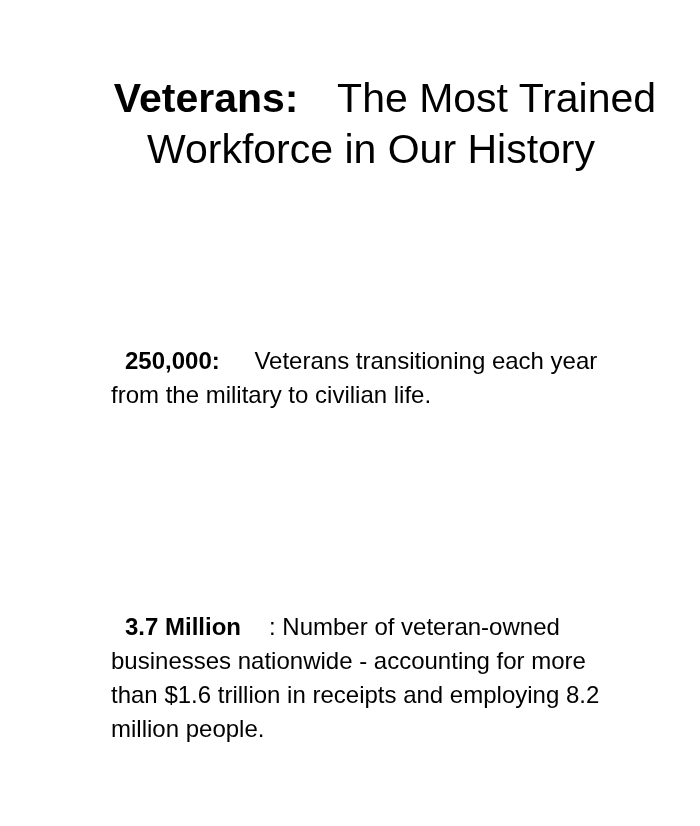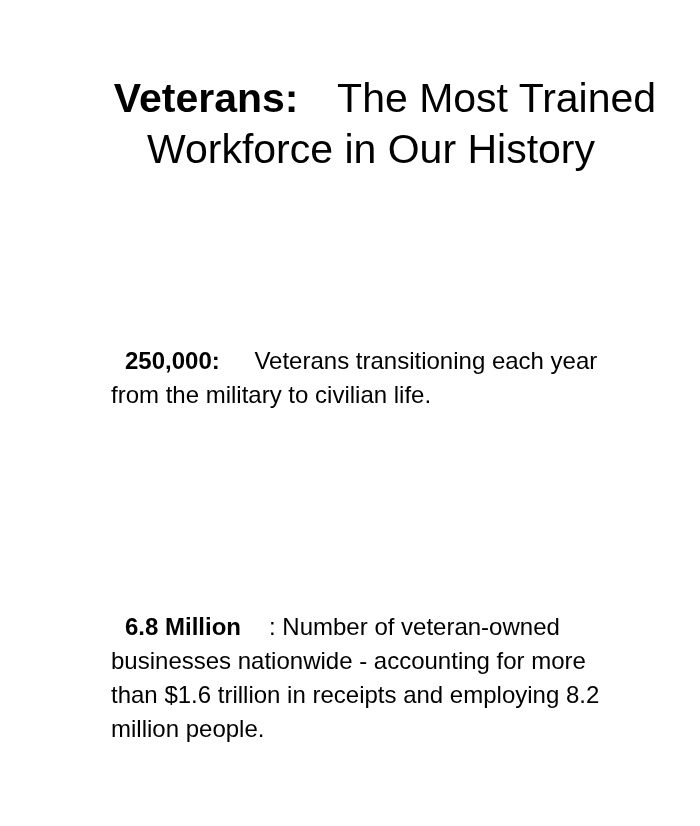--- a/index.html
+++ b/index.html
@@ -45,21 +45,21 @@
 
   <h1 class="title"><span class="bold-lead">Veterans:</span><span> The Most Trained
 Workforce in Our History</span></h1>
 
   <div class="content">
 
     <p class="stat"><span class="bold-lead">250,000:</span><span> Veterans transitioning each year
 from the military to civilian life.</span></p>
 
 
-    <p class="stat"><span class="bold-lead">6.8 Million</span><span>: Number of veteran-owned
+    <p class="stat"><span class="bold-lead">3.7 Million</span><span>: Number of veteran-owned
 businesses nationwide - accounting for more
 than $1.6 trillion in receipts and employing 8.2
 million people.</span></p>
 
     
 
     
 
   </div>
 </div>

